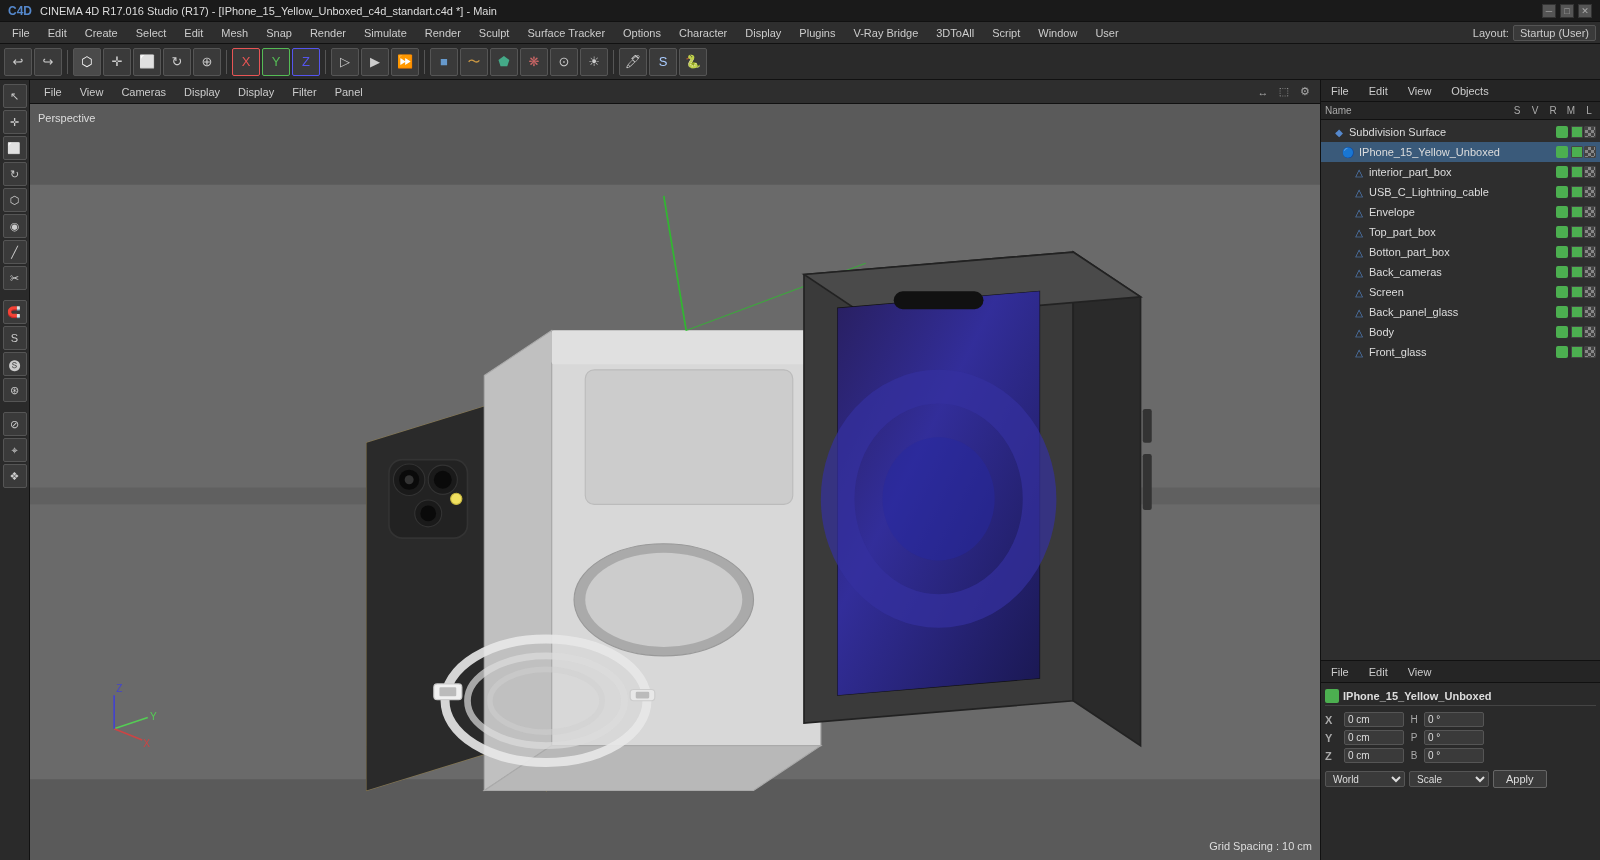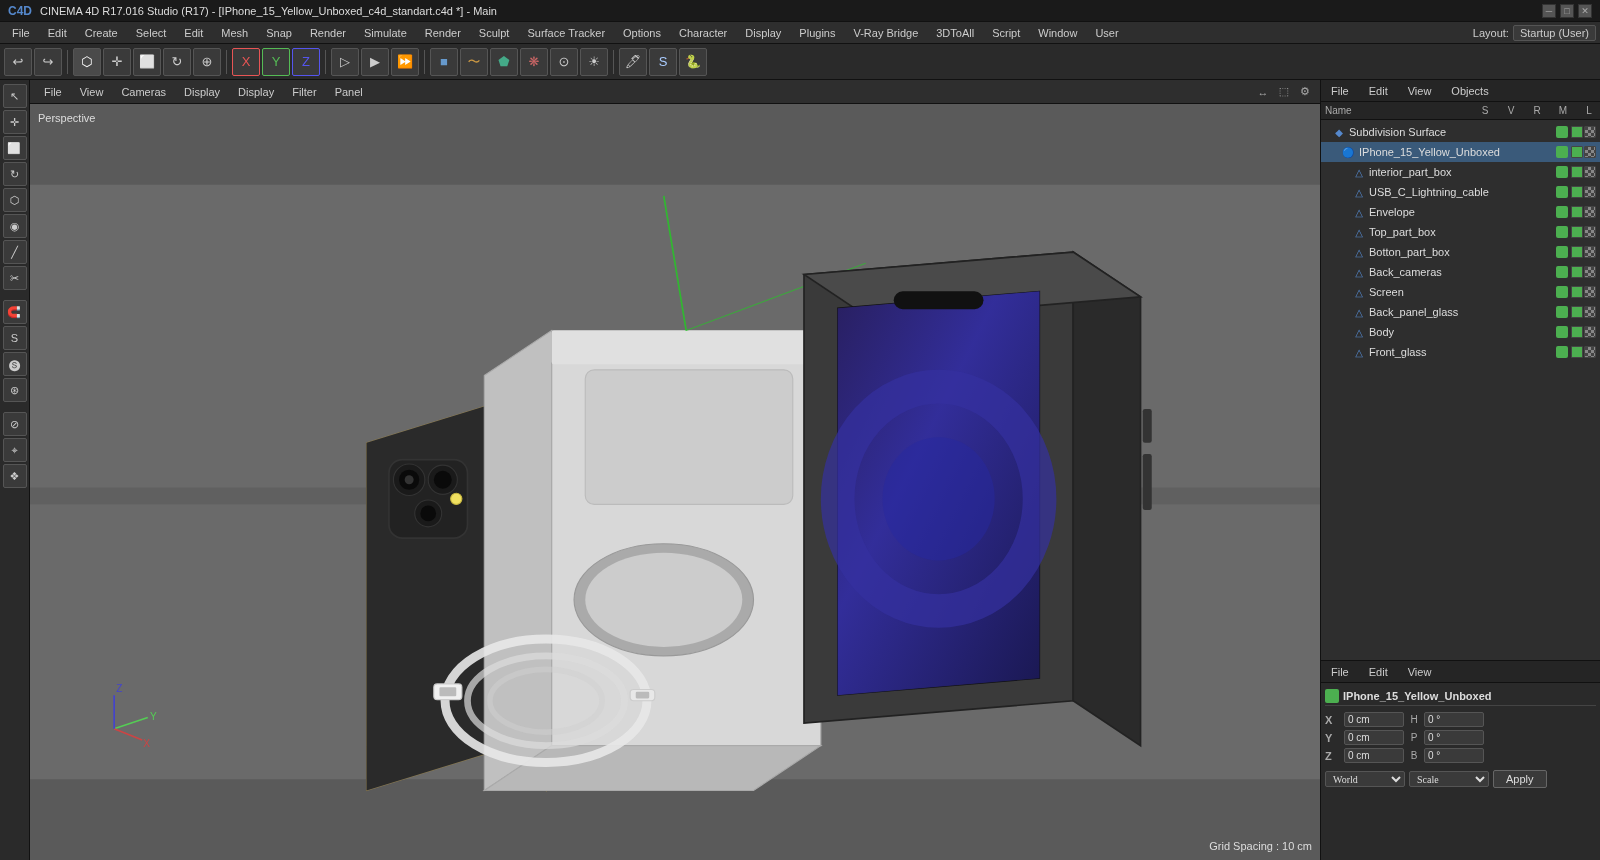--- a/index.html
+++ b/index.html
@@ -311,21 +311,20 @@
     }
     .attr-dropdown {
       height: 16px;
       background: #3a3a3a;
       border: 1px solid #555;
       border-radius: 2px;
       color: #ddd;
       font-size: 10px;
       padding: 0 3px;
       width: 80px;
-      font-family: Liberation Serif, serif;
     }
 
     
     ::-webkit-scrollbar { width: 8px; height: 8px; }
     ::-webkit-scrollbar-track { background: #2a2a2a; }
     ::-webkit-scrollbar-thumb { background: #555; border-radius: 2px; }
 
     
     .coord-row {
       display: flex;
@@ -372,21 +371,21 @@
     }
 
     
     #obj-header {
       display: flex;
       align-items: center;
       padding: 2px 4px;
       height: 18px;
       background: #252525;
       border-bottom: 1px solid #111;
-      gap: 12px;
+      gap: 4px;
     }
     .obj-col-name { flex: 1; font-size: 10px; color: #aaa; }
     .obj-col-s { width: 14px; font-size: 10px; color: #aaa; text-align: center; }
     .obj-col-v { width: 14px; font-size: 10px; color: #aaa; text-align: center; }
     .obj-col-r { width: 14px; font-size: 10px; color: #aaa; text-align: center; }
     .obj-col-m { width: 14px; font-size: 10px; color: #aaa; text-align: center; }
     .obj-col-l { width: 14px; font-size: 10px; color: #aaa; text-align: center; }
   </style>
 </head>
 <body>

